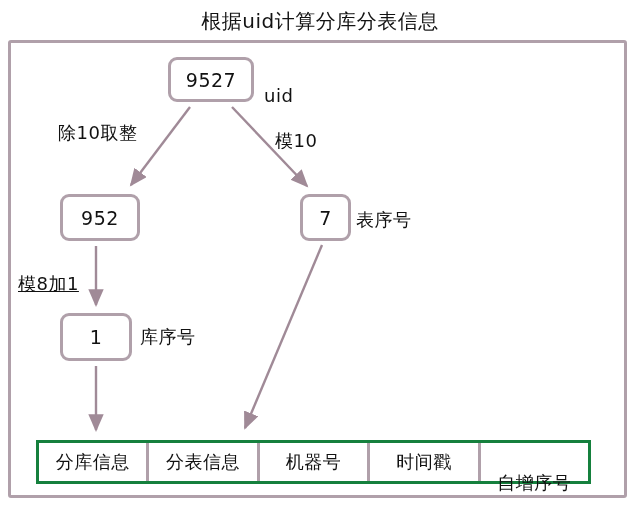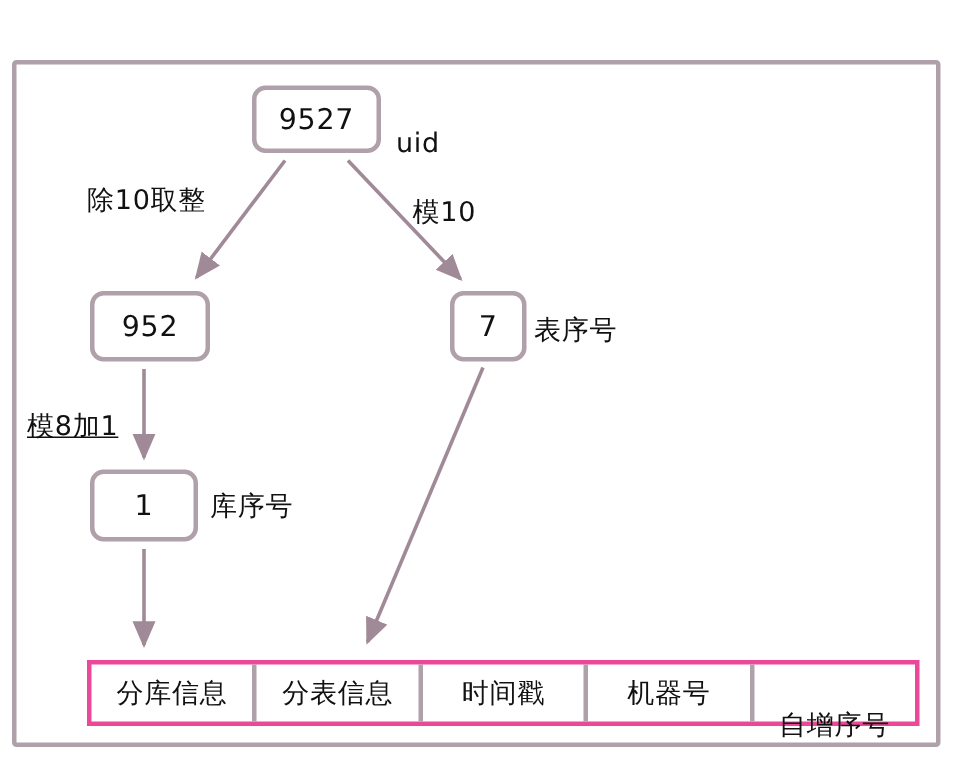--- a/index.html
+++ b/index.html
@@ -80,26 +80,26 @@
   #label-uid      { left: 264px; top: 85px;  }
   #label-div10    { left: 58px;  top: 121px; }
   #label-mod10    { left: 275px; top: 129px; }
   #label-mod8     { left: 18px;  top: 272px; text-decoration: underline; }
   #label-table-no { left: 356px; top: 208px; }
   #label-db-no    { left: 140px; top: 325px; }
 
   
   .table {
     position: absolute;
-    left: 58px;
+    left: 36px;
     top: 440px;
     width: 555px;
     height: 44px;
     box-sizing: border-box;
-    border: 3px solid #ec4899;
+    border: 3px solid #15803d;
     display: flex;
   }
   .cell {
     flex: 1 1 0;
     border-right: 3px solid #b0a0aa;
     display: flex;
     align-items: center;
     justify-content: center;
     font-size: 18px;
     color: #111111;
@@ -115,20 +115,21 @@
     height: 514px;
     overflow: visible;
     pointer-events: none;
   }
 </style>
 </head>
 <body>
 
 <div id="canvas">
 
+  <div class="title">根据uid计算分库分表信息</div>
 
   <div class="frame"></div>
 
   <svg class="arrows" viewBox="0 0 640 514" xmlns="http://www.w3.org/2000/svg">
     <defs>
       <marker id="ah" markerWidth="9" markerHeight="9" refX="6.6" refY="3.2" orient="auto" markerUnits="strokeWidth">
         <path d="M0,0 L7.4,3.2 L0,6.4 z" fill="#a08a97"></path>
       </marker>
     </defs>
 
@@ -156,18 +157,18 @@
   <div class="label" id="label-table-no">表序号</div>
 
   <div class="label" id="label-mod8">模8加1</div>
 
   <div class="node" id="node-1">1</div>
   <div class="label" id="label-db-no">库序号</div>
 
   <div class="table">
     <div class="cell">分库信息</div>
     <div class="cell">分表信息</div>
+    <div class="cell">机器号</div>
     <div class="cell">时间戳</div>
-    <div class="cell">机器号</div>
     <div class="cell">自增序号</div>
   </div>
 
 </div>
 
 </body></html>

